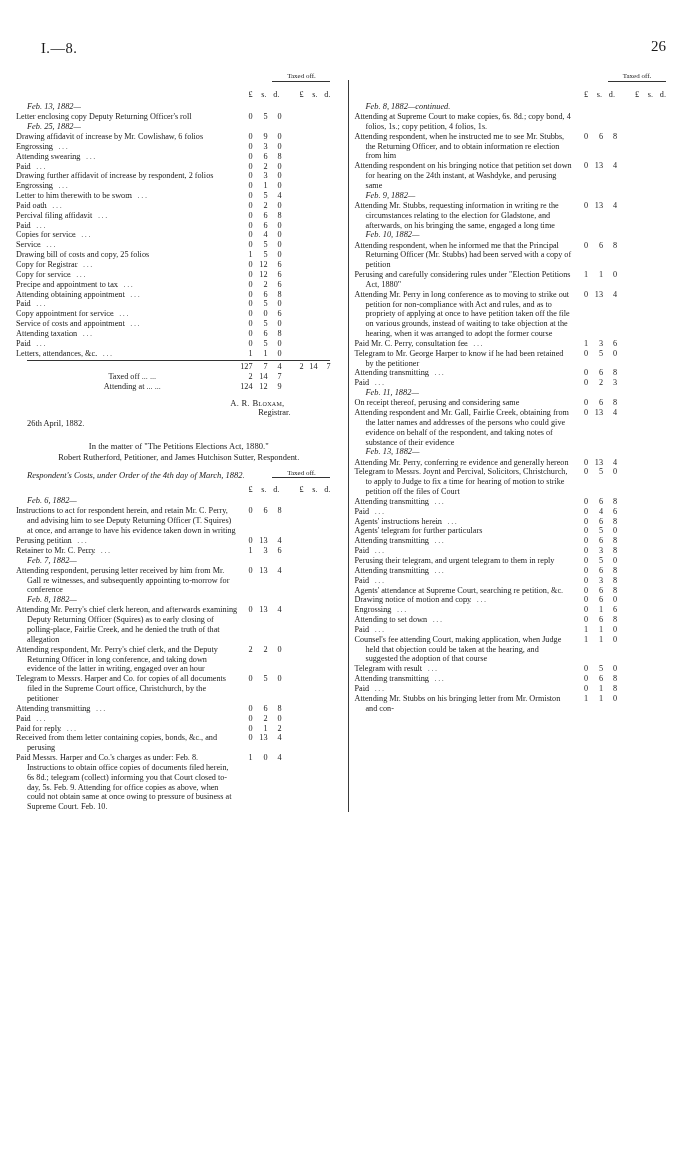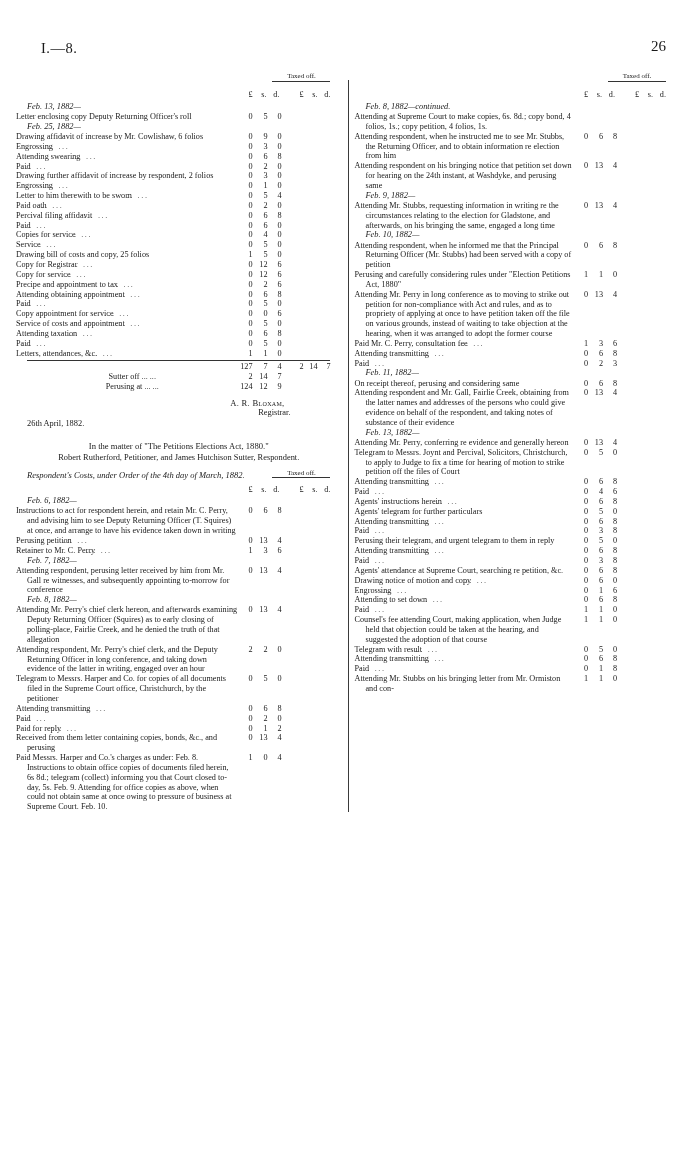--- a/index.html
+++ b/index.html
@@ -409,30 +409,30 @@
             <tr>
               <td class="desc" style="text-align: center;">&nbsp;</td>
               <td class="m m1">127</td>
               <td class="m m2">7</td>
               <td class="m m3">4</td>
               <td class="m t1">2</td>
               <td class="m t2">14</td>
               <td class="m t3">7</td>
             </tr>
             <tr>
-              <td class="desc" style="text-align: center;">Sutter off    ...        ...</td>
+              <td class="desc" style="text-align: center;">Taxed off    ...        ...</td>
               <td class="m m1">2</td>
               <td class="m m2">14</td>
               <td class="m m3">7</td>
               <td class="m t1"></td>
               <td class="m t2"></td>
               <td class="m t3"></td>
             </tr>
             <tr>
-              <td class="desc" style="text-align: center;">Perusing at    ...        ...</td>
+              <td class="desc" style="text-align: center;">Attending at    ...        ...</td>
               <td class="m m1">124</td>
               <td class="m m2">12</td>
               <td class="m m3">9</td>
               <td class="m t1"></td>
               <td class="m t2"></td>
               <td class="m t3"></td>
             </tr>
           </tbody>
       </table>
 
@@ -675,20 +675,29 @@
             <tr>
               <td class="desc hang"><span>Paid Mr. C. Perry, consultation fee  </span><span class="leader">   ...        ...</span></td>
               <td class="m m1">1</td>
               <td class="m m2">3</td>
               <td class="m m3">6</td>
               <td class="m t1"></td>
               <td class="m t2"></td>
               <td class="m t3"></td>
             </tr>
             <tr>
+              <td class="desc hang">Telegram to Mr. George Harper to know if he had been retained by the petitioner</td>
+              <td class="m m1">0</td>
+              <td class="m m2">5</td>
+              <td class="m m3">0</td>
+              <td class="m t1"></td>
+              <td class="m t2"></td>
+              <td class="m t3"></td>
+            </tr>
+            <tr>
               <td class="desc hang"><span>Attending transmitting  </span><span class="leader">   ...        ...</span></td>
               <td class="m m1">0</td>
               <td class="m m2">6</td>
               <td class="m m3">8</td>
               <td class="m t1"></td>
               <td class="m t2"></td>
               <td class="m t3"></td>
             </tr>
             <tr>
               <td class="desc hang"><span>Paid  </span><span class="leader">   ...        ...</span></td>

